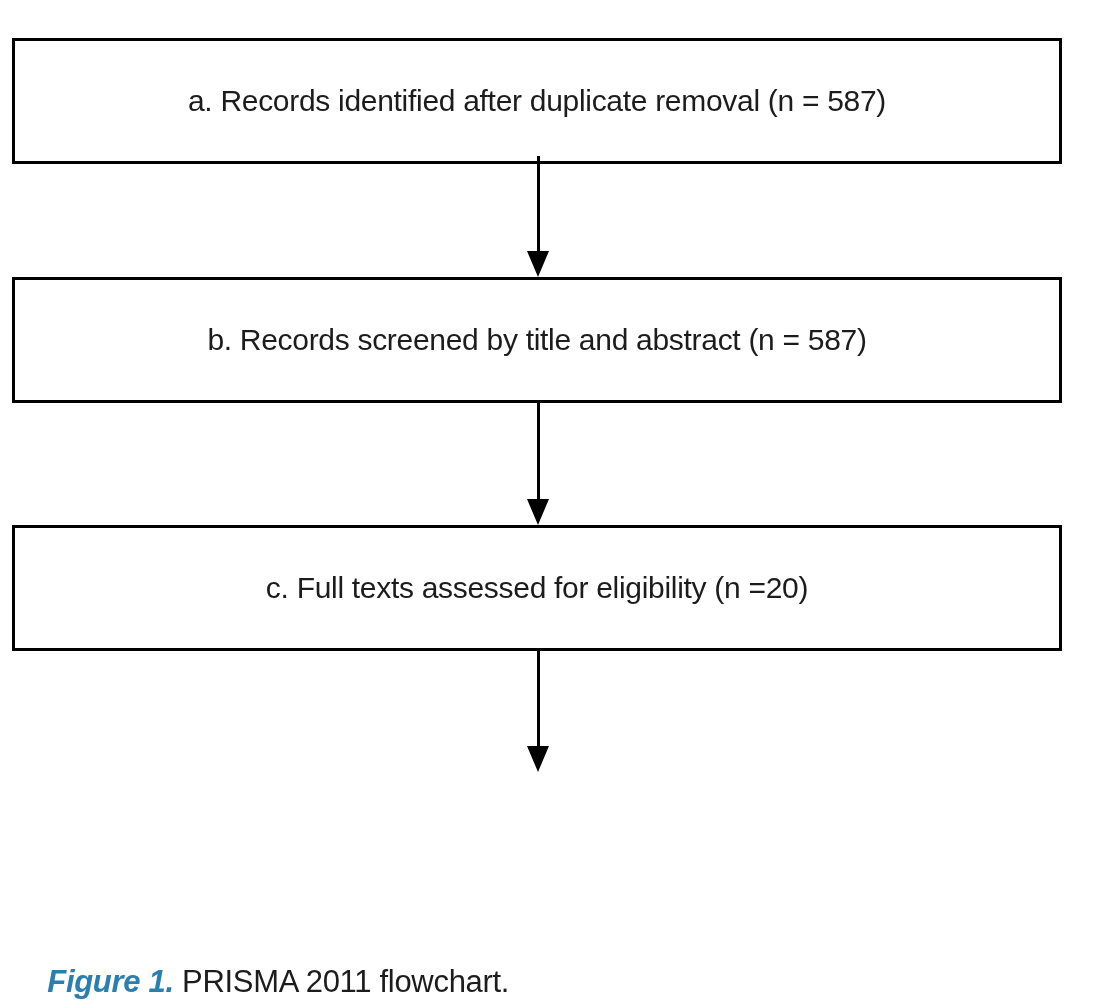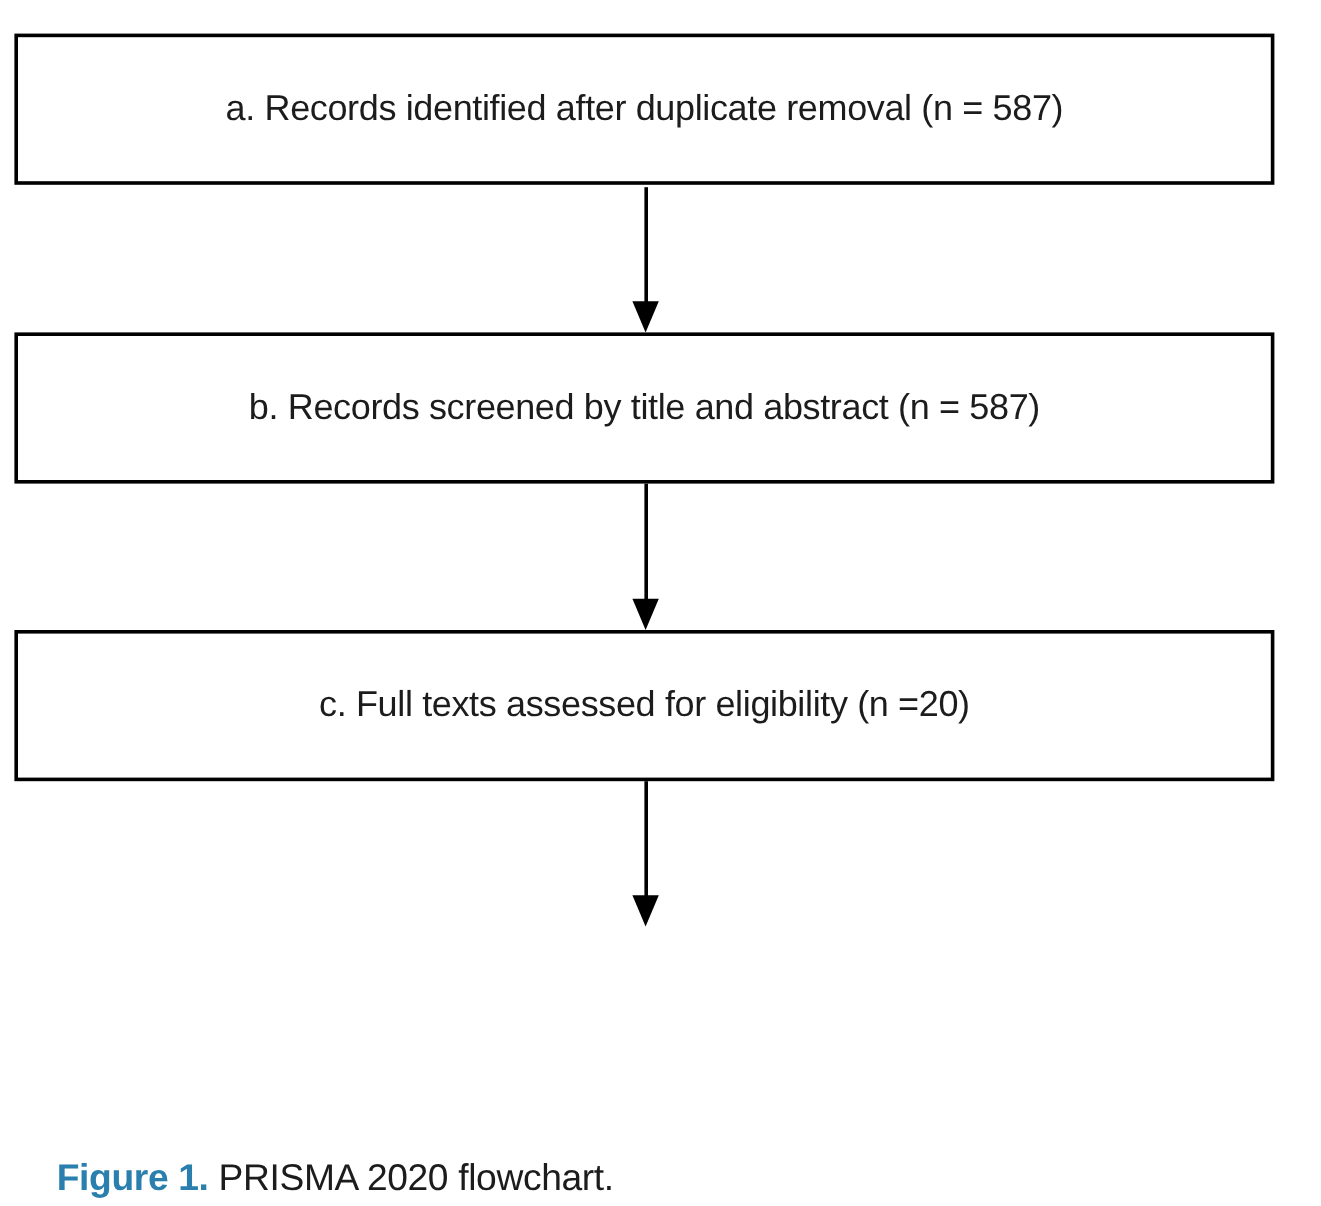--- a/index.html
+++ b/index.html
@@ -30,21 +30,21 @@
     box-sizing: border-box;
     background: #ffffff;
     display: flex;
     align-items: center;
     justify-content: center;
     text-align: center;
     font-size: 30px;
     letter-spacing: -0.3px;
     color: #1c1c1c;
   }
-  .box-a { top: 28px; }
+  .box-a { top: 38px; }
   .box-b { top: 277px; }
   .box-c { top: 525px; }
   .box-d { top: 772px; }
 
   .connector {
     position: absolute;
     left: 527px;
     width: 23px;
   }
   .connector .line {
@@ -77,20 +77,21 @@
     position: absolute;
     left: 14px;
     top: 928px;
     font-size: 31px;
     letter-spacing: -0.3px;
     white-space: pre;
   }
   .figure-caption .caption-label {
     color: #2a7fae;
     font-weight: bold;
+    font-style: italic;
   }
   .figure-caption .caption-text {
     color: #1c1c1c;
     font-weight: normal;
   }
 </style>
 </head>
 <body>
 
 <div class="flowchart">
@@ -117,16 +118,16 @@
     <span>c. Full texts assessed for eligibility (n =20)</span>
   </div>
 
   <div class="connector conn-3">
     <div class="line"></div>
     <div class="head"></div>
   </div>
 
 
   <div class="figure-caption">
-    <span class="caption-label">Figure 1.</span><span class="caption-text"> PRISMA 2020 flowchart.</span>
+    <span class="caption-label">Figure 1.</span><span class="caption-text"> PRISMA 2011 flowchart.</span>
   </div>
 
 </div>
 
 </body></html>

